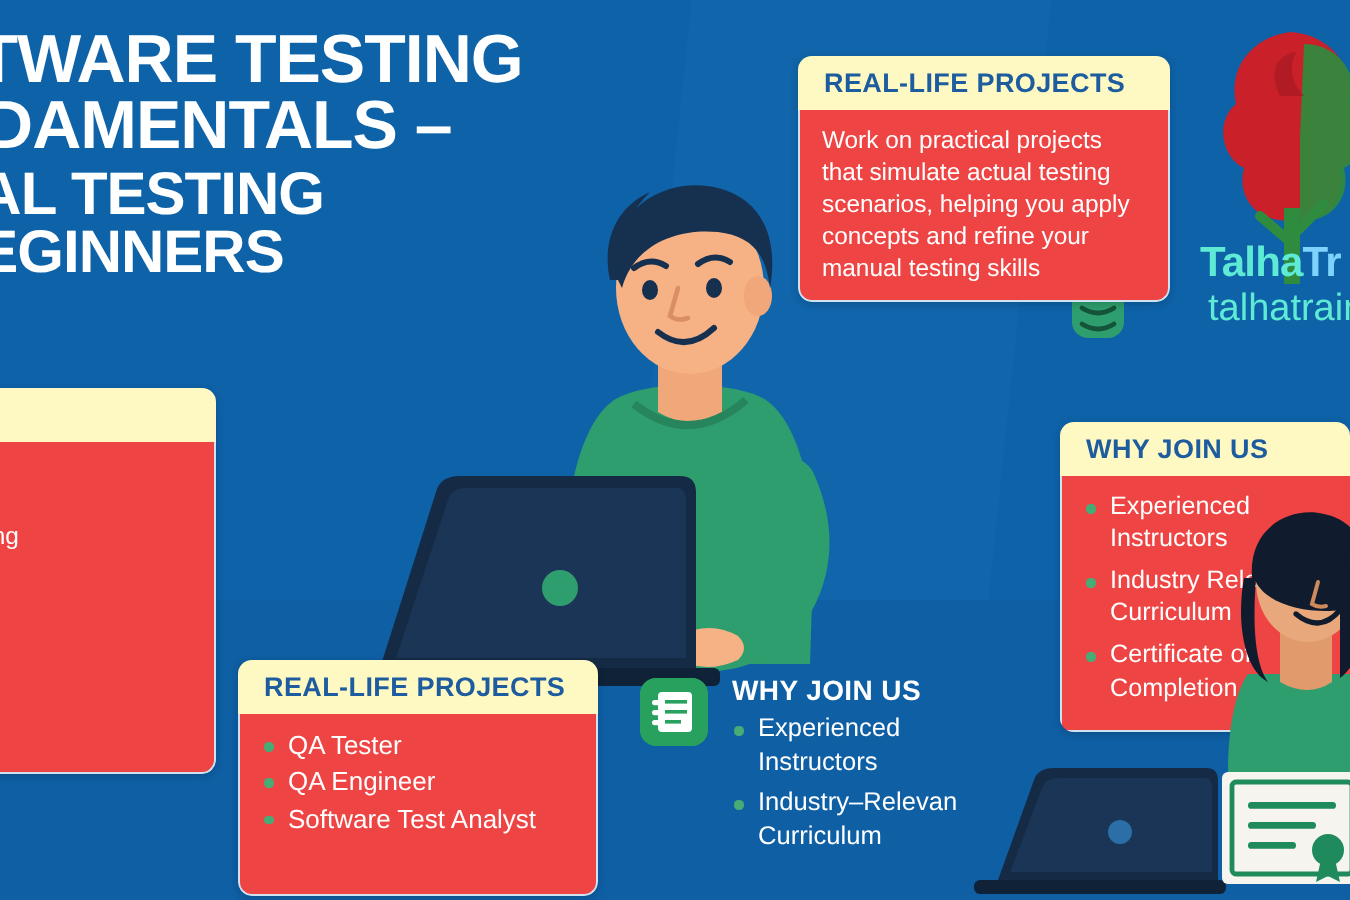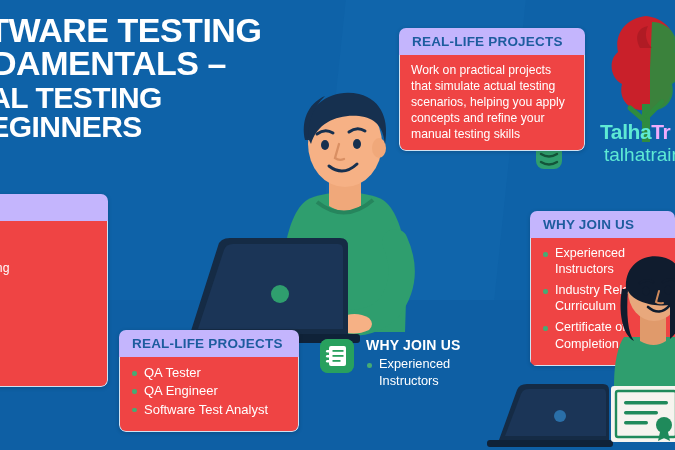--- a/index.html
+++ b/index.html
@@ -23,21 +23,21 @@
   }
   .headline .l1{font-size:34px;display:block;white-space:nowrap;}
   .headline .l2{font-size:34px;display:block;white-space:nowrap;}
   .headline .l3{font-size:30px;display:block;white-space:nowrap;margin-top:2px;}
   .headline .l4{font-size:30px;display:block;white-space:nowrap;}
 
   
   .card{position:absolute;border-radius:7px;overflow:hidden;
         box-shadow:0 1px 4px rgba(0,0,0,.18);}
   .card-head{
-    background:#c4b5fd;color:#1d5c9e;font-weight:700;
+    background:#fef9c3;color:#1d5c9e;font-weight:700;
     letter-spacing:.2px;padding:6px 12px 6px 13px;font-size:13.5px;
     white-space:nowrap;
   }
   .card-body{
     background:#ef4444;border:1.5px solid #cfe2f2;border-top:none;
     border-radius:0 0 7px 7px;padding:7px 11px 8px 11px;
     color:#ffffff;
   }
   .card-body p{margin:0;font-size:12.2px;line-height:1.32;}
   ul.bullets{margin:0;padding:0;list-style:none;}
@@ -52,21 +52,21 @@
 
   
   #overview-card{left:-92px;top:194px;width:200px;}
   #overview-card .card-body{min-height:150px;}
 
   
   #projects-top-card{left:399px;top:28px;width:186px;}
 
   
   #projects-bottom-card{left:119px;top:330px;width:180px;}
-  #projects-bottom-card .card-body{padding-bottom:12px;}
+  #projects-bottom-card .card-body{padding-bottom:28px;}
 
   
   #why-right-card{left:530px;top:211px;width:145px;}
   #why-right-card ul.bullets li{white-space:normal;font-size:12.6px;line-height:1.28;
      margin-bottom:5px;}
   #why-right-card .card-body{border-right:none;border-radius:0;}
 
   
   #why-mid{position:absolute;left:320px;top:337px;width:175px;color:#fff;}
   #why-mid .wj-title{font-size:14px;font-weight:700;letter-spacing:.2px;
@@ -84,21 +84,21 @@
   .woman{position:absolute;left:612px;top:245px;width:80px;height:150px;}
 
   
   .laptop{position:absolute;}
 
   
   .logo{position:absolute;left:600px;top:8px;width:92px;height:160px;}
   .logo-word{position:absolute;left:600px;top:120px;font-size:21px;font-weight:700;
      white-space:nowrap;letter-spacing:-.4px;}
   .logo-word .a{color:#5eead4;}
-  .logo-word .b{color:#f0abfc;}
+  .logo-word .b{color:#7dd3fc;}
   .logo-sub{position:absolute;left:604px;top:144px;font-size:19px;color:#5eead4;
      white-space:nowrap;}
 
   
   .cert{position:absolute;left:610px;top:385px;width:72px;height:62px;}
 </style>
 </head>
 <body>
 
 <div class="stage">
@@ -217,20 +217,21 @@
       <rect x="6" y="11" width="4" height="2.6" rx="1.3" fill="#ffffff"></rect>
       <rect x="6" y="16" width="4" height="2.6" rx="1.3" fill="#ffffff"></rect>
       <rect x="6" y="21" width="4" height="2.6" rx="1.3" fill="#ffffff"></rect>
       <rect x="12.5" y="11" width="11" height="1.8" fill="#28a05e"></rect>
       <rect x="12.5" y="16" width="11" height="1.8" fill="#28a05e"></rect>
       <rect x="12.5" y="21" width="8" height="1.8" fill="#28a05e"></rect>
     </svg>
     <div class="wj-title">WHY JOIN US</div>
     <ul class="bullets">
       <li>Experienced Instructors</li>
+      <li>Industry–Relevan Curriculum</li>
     </ul>
   </div>
 
   <div class="card" id="why-right-card">
     <div class="card-head">WHY JOIN US</div>
     <div class="card-body">
       <ul class="bullets">
         <li>Experienced Instructors</li>
         <li>Industry Releyant Curriculum</li>
         <li>Certificate of Completion</li>

